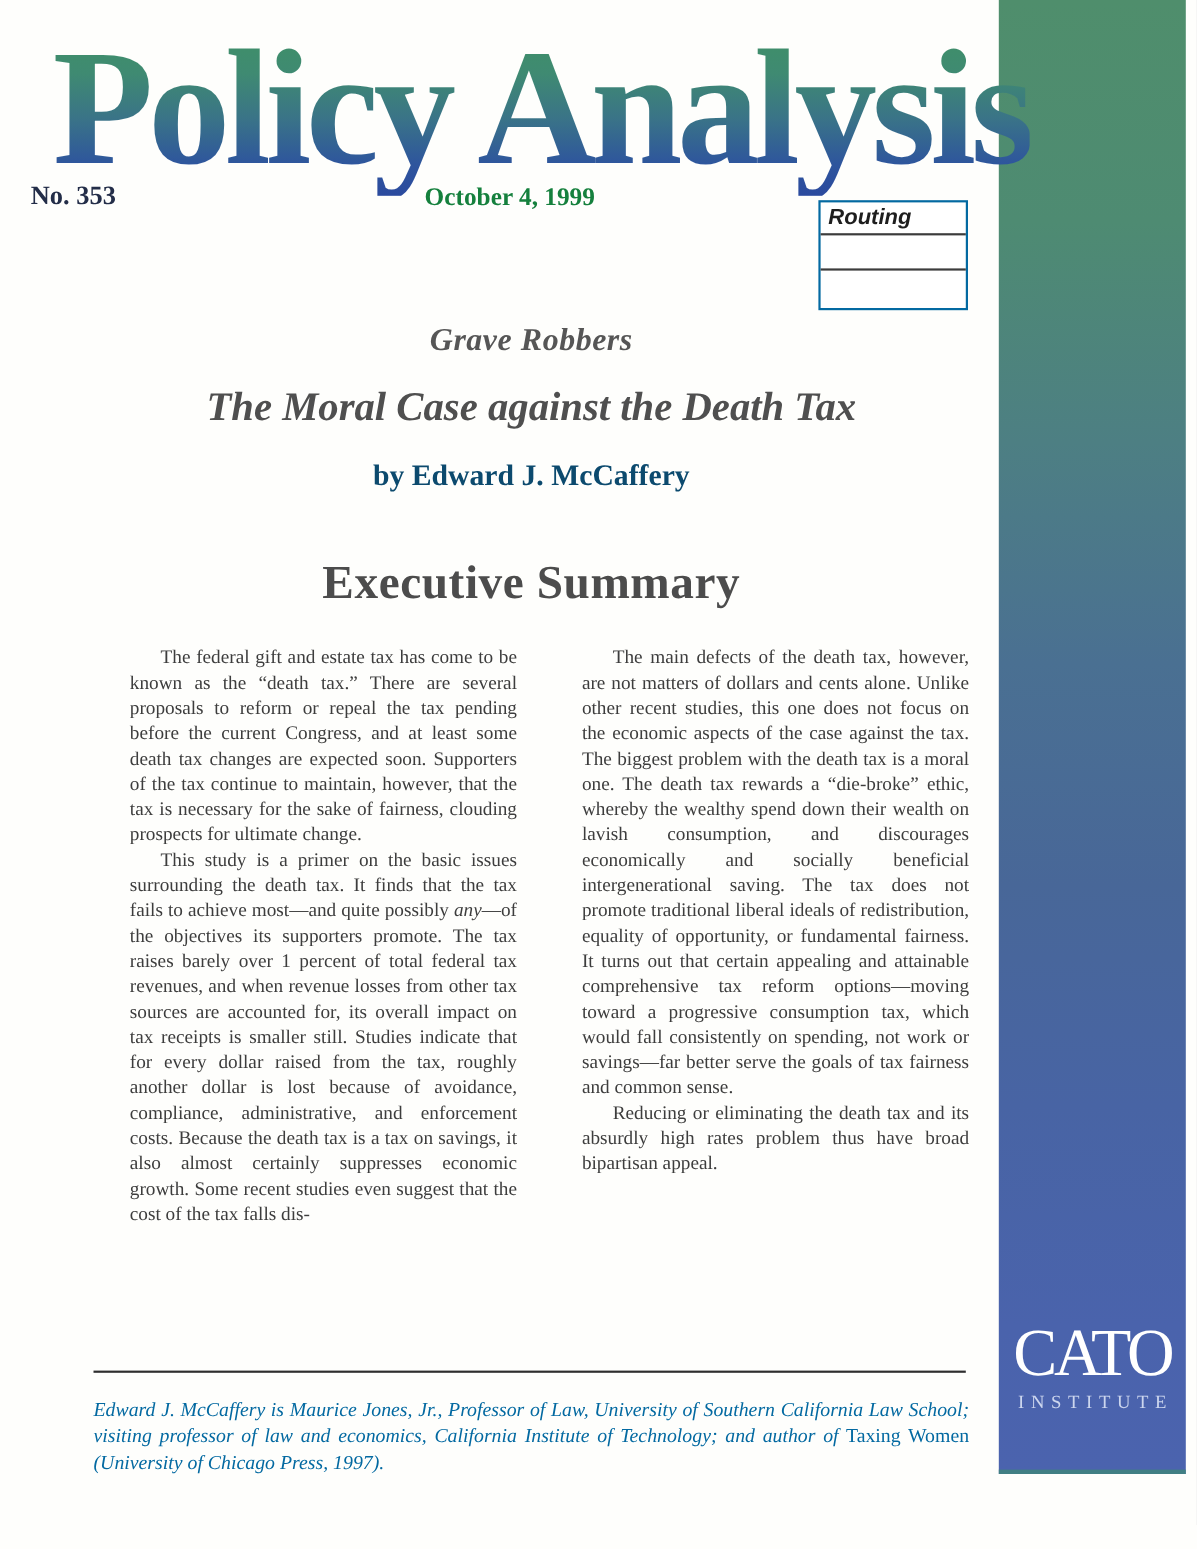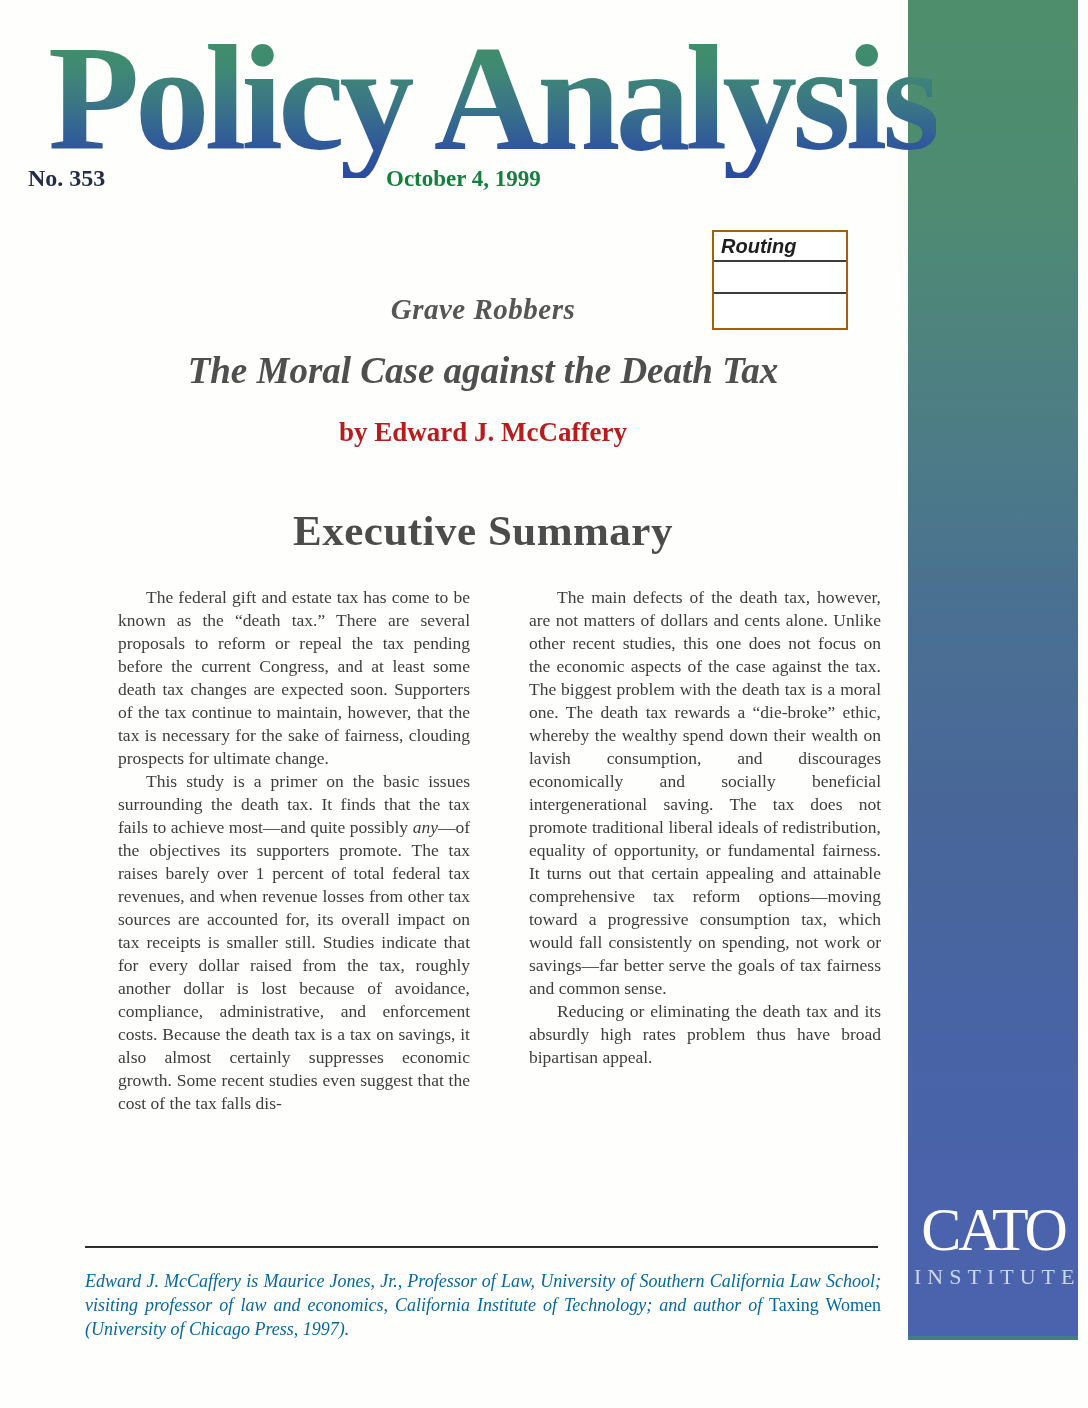--- a/index.html
+++ b/index.html
@@ -26,21 +26,21 @@
   .cato {
     position:absolute; left:0; top:1200px; width:100%;
     text-align:center; color:#ffffff; line-height:1;
   }
   .cato-name {
     font-size:60px; letter-spacing:-3px; font-weight:normal;
     transform:scaleY(1.02); display:block;
   }
   .cato-sub {
     display:block; margin-top:6px;
-    font-size:22px; letter-spacing:6px; padding-left:6px;
+    font-size:17px; letter-spacing:6px; padding-left:6px;
     color:#ccd6ee; font-weight:normal;
   }
 
   
   .masthead-title {
     position:absolute; left:48px; top:20px;
     font-size:150px; line-height:1.05; font-weight:bold;
     letter-spacing:-5px; white-space:nowrap;
     color:#2e559d;
     background:linear-gradient(180deg, #3f9165 0%, #3f8a72 30%, #3a7487 55%, #2e559d 82%, #2b4a9e 100%);
@@ -52,37 +52,37 @@
     position:absolute; left:28px; top:165px;
     font-size:24px; font-weight:bold; color:#232d48;
   }
   .issue-date {
     position:absolute; left:386px; top:166px;
     font-size:23px; font-weight:bold; color:#15803d;
   }
 
   
   .routing {
-    position:absolute; left:712px; top:182px; width:136px; height:100px;
-    border:2px solid #a16207; background:#ffffff; box-sizing:border-box;margin-top:48px;
+    position:absolute; left:744px; top:182px; width:136px; height:100px;
+    border:2px solid #0369a1; background:#ffffff; box-sizing:border-box;
   }
   .routing-head {
     height:30px; border-bottom:2px solid #3c3c3c; box-sizing:border-box;
     font-family:"Liberation Sans", sans-serif;
     font-style:italic; font-weight:bold; font-size:20px; color:#1e1e1e;
     padding:2px 0 0 7px; line-height:1.2;
   }
   .routing-row { height:32px; border-bottom:2px solid #3c3c3c; box-sizing:border-box; }
   .routing-row:last-child { border-bottom:none; }
 
   
   .center-band { position:absolute; left:85px; width:796px; text-align:center; }
   .doc-title   { top:293px; font-size:29px; font-style:italic; font-weight:600; color:#565656; letter-spacing:0.5px; }
   .doc-subtitle{ top:349px; font-size:37px; font-style:italic; font-weight:600; color:#4f4f4f; }
-  .byline      { top:417px; font-size:27px; font-weight:bold; color:#b91c1c; }
+  .byline      { top:417px; font-size:27px; font-weight:bold; color:#0c4a6e; }
   .exec-head   { top:506px; font-size:43px; font-weight:bold; color:#4c4c4c; letter-spacing:0.5px;text-align:center; }
 
   
   .columns {
     position:absolute; left:85px; top:586px; width:796px;
     display:flex; gap:26px;
   }
   .col {
     width:385px; font-size:17.5px; line-height:23px;
     text-align:justify; color:#3d3d3d;margin-left:33px;

